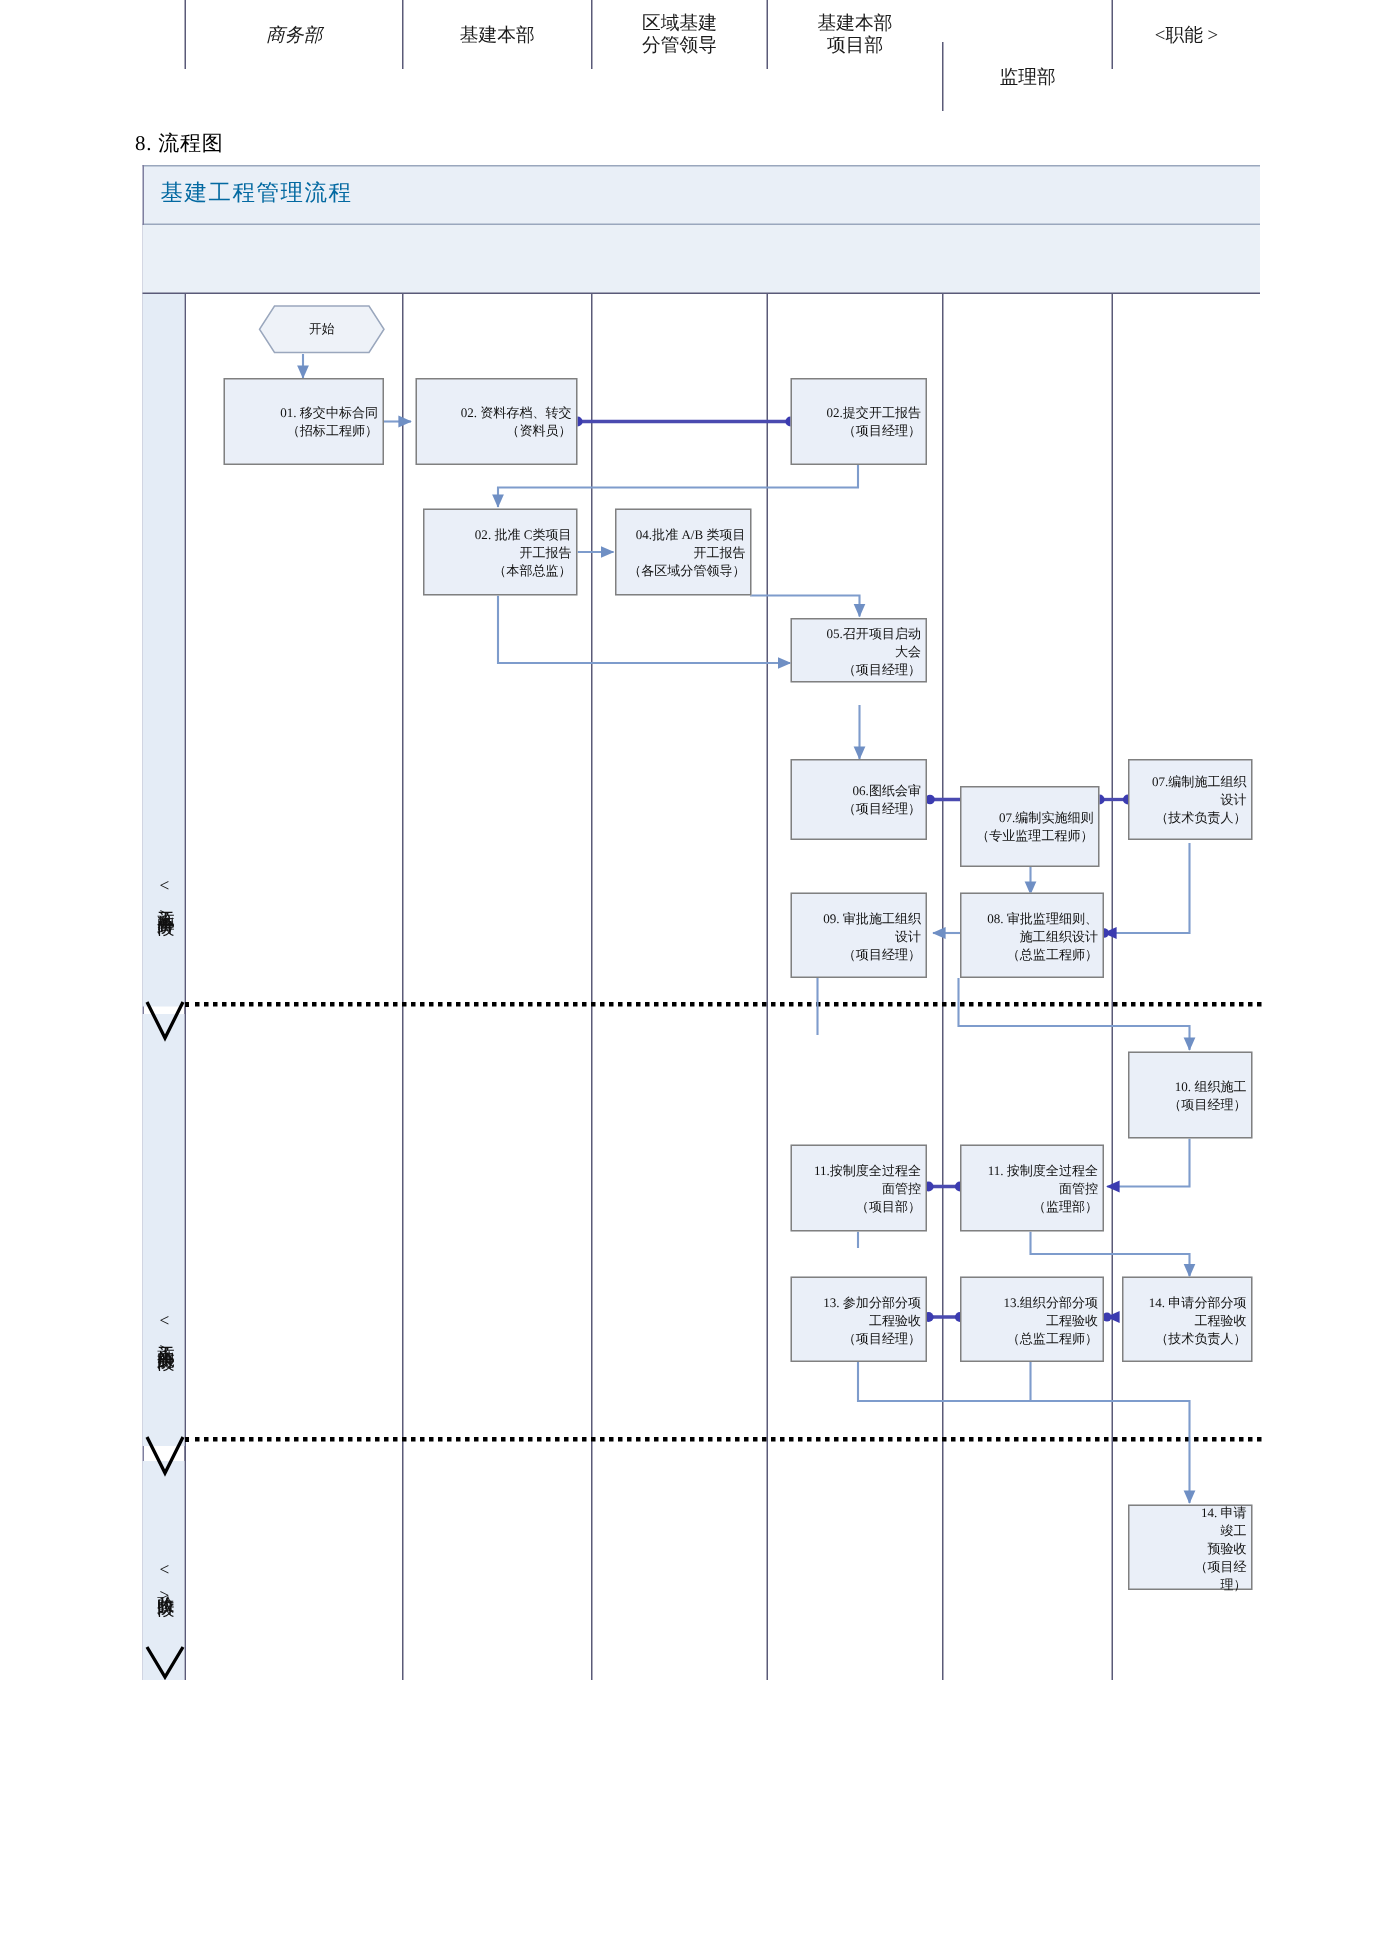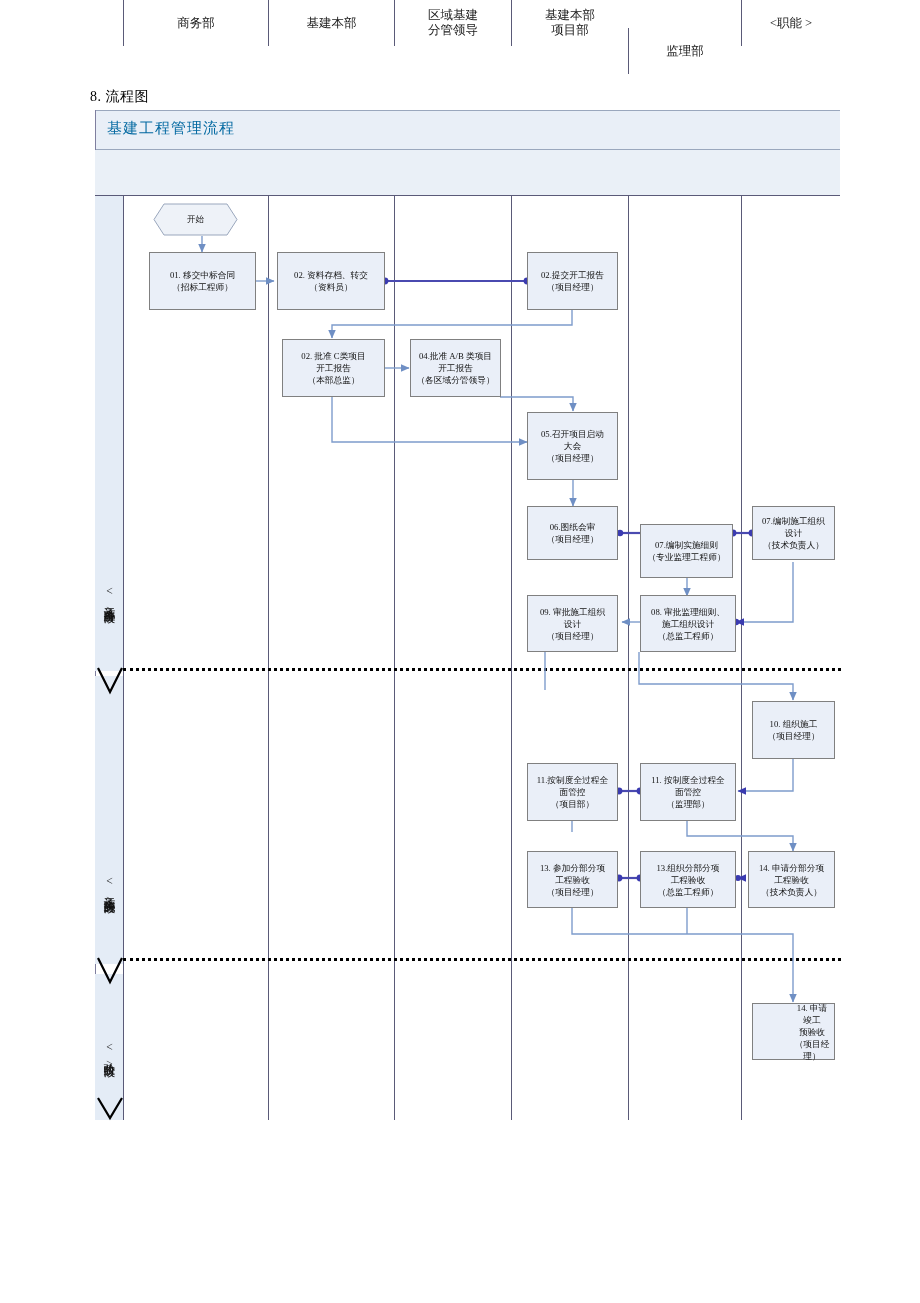--- a/index.html
+++ b/index.html
@@ -78,21 +78,21 @@
   .node{
     position:absolute;box-sizing:border-box;
     background:#eaeff8;border:1px solid #808080;
     display:flex;align-items:center;justify-content:center;
     text-align:center;
     font-size:8.7px;line-height:12px;color:#111;
     padding:2px 3px;
     box-shadow:0 0 0 0 transparent;
   }
   .node .txt{display:block;width:100%;}
-  .node .ln{display:block;}
+  .node .ln{display:block;text-align:right;}
 
   
   .hexnode{
     position:absolute;box-sizing:border-box;
     display:flex;align-items:center;justify-content:center;
     font-size:8.5px;color:#111;
   }
   .hexnode .hexshape{position:absolute;left:0;top:0;}
   .hexnode .hextxt{position:relative;z-index:2;}
 
@@ -110,21 +110,21 @@
   <div class="doc-heading">8. 流程图</div>
 
   <div class="title-bar">
     <span class="t">基建工程管理流程</span>
   </div>
 
   <div class="chart-frame"></div>
 
   <div class="lane-header"></div>
 
-  <div class="lane-head first" style="left:123px;width:145px;">
+  <div class="lane-head first" style="left:123px;width:145px;font-style:italic;">
     <span>商务部</span>
   </div>
   <div class="lane-head" style="left:268px;width:126px;">
     <span>基建本部</span>
   </div>
   <div class="lane-head" style="left:394px;width:117px;">
     <span>
       <span style="display:block">区域基建</span>
       <span style="display:block">分管领导</span>
     </span>
@@ -230,21 +230,21 @@
 
     <path class="ln-navy" d="M618,878 L640,878"></path>
     <circle class="dot-navy" cx="619" cy="878" r="3.4"></circle>
     <circle class="dot-navy" cx="640" cy="878" r="3.4"></circle>
 
     <path class="ln-blue" d="M572,908 L572,934 L793,934 L793,1002" marker-end="url(#ar-blue)"></path>
 
     <path class="ln-blue" d="M687,908 L687,934"></path>
   </svg>
 
-  <div class="hexnode" style="left:153px;top:203px;width:85px;height:33px;">
+  <div class="hexnode" style="left:172px;top:203px;width:85px;height:33px;">
     <svg class="hexshape" width="85" height="33">
       <polygon points="11,1 74,1 84,16.5 74,32 11,32 1,16.5" fill="#eef2f8" stroke="#9aa7bd" stroke-width="1"></polygon>
     </svg>
     <span class="hextxt">开始</span>
   </div>
 
   <div class="node" style="left:149px;top:252px;width:107px;height:58px;">
     <span class="txt">
       <span class="ln">01. 移交中标合同</span>
       <span class="ln">（招标工程师）</span>
@@ -274,21 +274,21 @@
   </div>
 
   <div class="node" style="left:410px;top:339px;width:91px;height:58px;">
     <span class="txt">
       <span class="ln">04.批准 A/B 类项目</span>
       <span class="ln">开工报告</span>
       <span class="ln">（各区域分管领导）</span>
     </span>
   </div>
 
-  <div class="node" style="left:527px;top:412px;width:91px;height:68px;">
+  <div class="node" style="left:527px;top:412px;width:91px;height:43px;">
     <span class="txt">
       <span class="ln">05.召开项目启动</span>
       <span class="ln">大会</span>
       <span class="ln">（项目经理）</span>
     </span>
   </div>
 
   <div class="node" style="left:527px;top:506px;width:91px;height:54px;">
     <span class="txt">
       <span class="ln">06.图纸会审</span>

